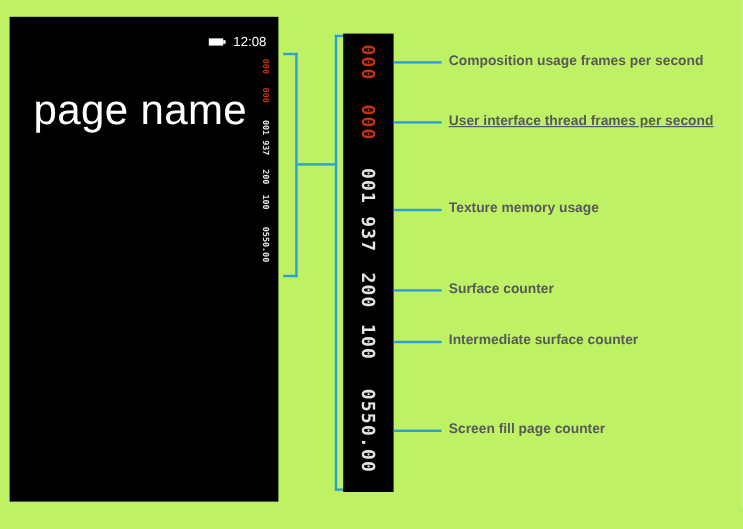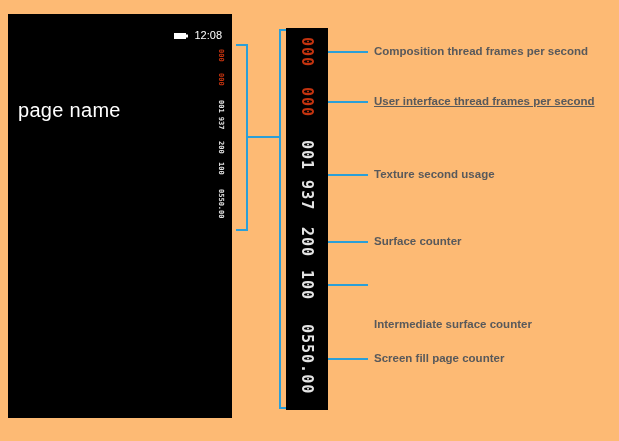--- a/index.html
+++ b/index.html
@@ -4,28 +4,28 @@
 <style>
   :root{
     --accent:#2b9fd8;
     --counter-red:#c3330f;
     --counter-white:#e4e4e4;
     --label-text:#58595b;
     --phone-bg:#000000;
   }
   *{margin:0;padding:0;box-sizing:border-box;}
   body{background:#fff;font-family:"Liberation Sans", sans-serif;}
-  #canvas{position:relative;width:619px;height:441px;background:#fdba74;overflow:hidden;}
+  #canvas{position:relative;width:619px;height:441px;background:#bef264;overflow:hidden;}
 
   
   #phone{position:absolute;left:8px;top:14px;width:224px;height:404px;background:var(--phone-bg);}
   #status-bar{position:absolute;top:12px;right:10px;display:flex;align-items:center;gap:5px;}
   #status-time{color:#fff;font-size:11px;line-height:11px;}
   #app-title{position:absolute;left:12px;top:38px;color:#fff;font-size:10.5px;letter-spacing:.6px;}
-  #page-title{position:absolute;left:10px;top:58px;color:#fff;font-size:20px;font-weight:300;letter-spacing:.3px;margin-top:27px;}
+  #page-title{position:absolute;left:20px;top:58px;color:#fff;font-size:35px;font-weight:300;letter-spacing:.3px;}
 
   
   .counter-value{
     display:flex;align-items:center;justify-content:center;
     writing-mode:vertical-rl;
     font-family:"DejaVu Sans Mono", monospace;
     font-weight:bold;
     color:var(--counter-white);
     letter-spacing:1px;
     overflow:hidden;
@@ -86,26 +86,26 @@
       <div class="counter-value red" style="height: 48px;">000</div>
       <div class="counter-value red" style="height: 52px;">000</div>
       <div class="counter-value" style="height: 94px;">001 937</div>
       <div class="counter-value" style="height: 40px;">200</div>
       <div class="counter-value" style="height: 46px;">100</div>
       <div class="counter-value" style="height: 102px;">0550.00</div>
     </div>
 
   <div id="callouts">
       <div class="callout-line" style="top: 51px;"></div>
-      <div class="callout-label" style="top: 43px;">Composition thread frames per second</div>
+      <div class="callout-label" style="top: 43px;">Composition usage frames per second</div>
       <div class="callout-line" style="top: 101px;"></div>
       <div class="callout-label" style="top: 93px; text-decoration: underline;">User interface thread frames per second</div>
       <div class="callout-line" style="top: 174px;"></div>
-      <div class="callout-label" style="top: 166px;">Texture second usage</div>
+      <div class="callout-label" style="top: 166px;">Texture memory usage</div>
       <div class="callout-line" style="top: 241px;"></div>
       <div class="callout-label" style="top: 233px;">Surface counter</div>
       <div class="callout-line" style="top: 284px;"></div>
-      <div class="callout-label" style="top: 276px; margin-top: 40px;">Intermediate surface counter</div>
+      <div class="callout-label" style="top: 276px;">Intermediate surface counter</div>
       <div class="callout-line" style="top: 358px;"></div>
       <div class="callout-label" style="top: 350px;">Screen fill page counter</div>
     </div>
 
 </div>
 
 </body></html>

